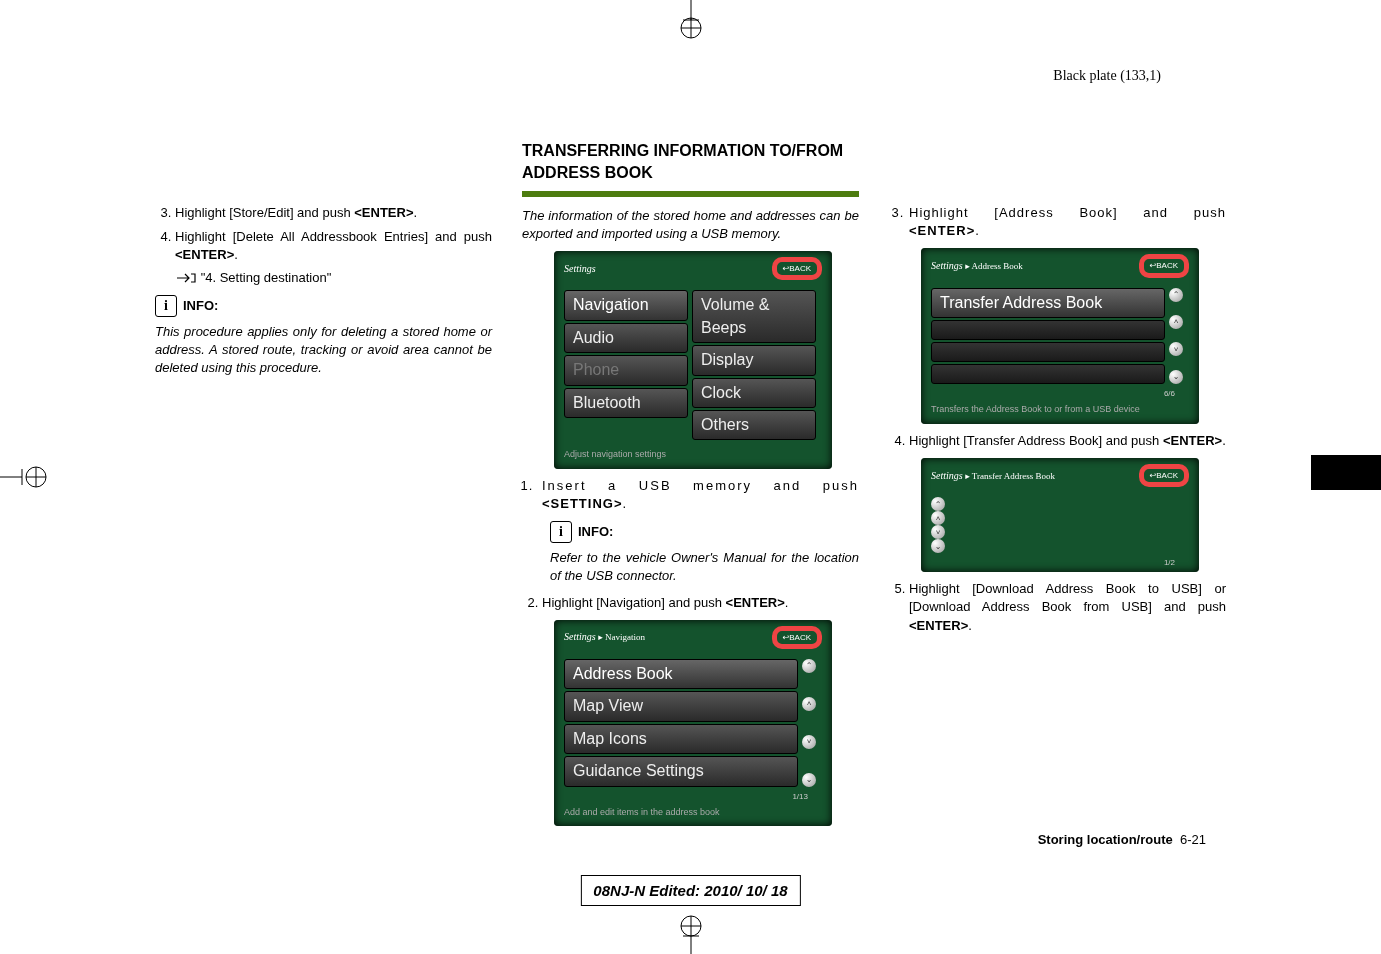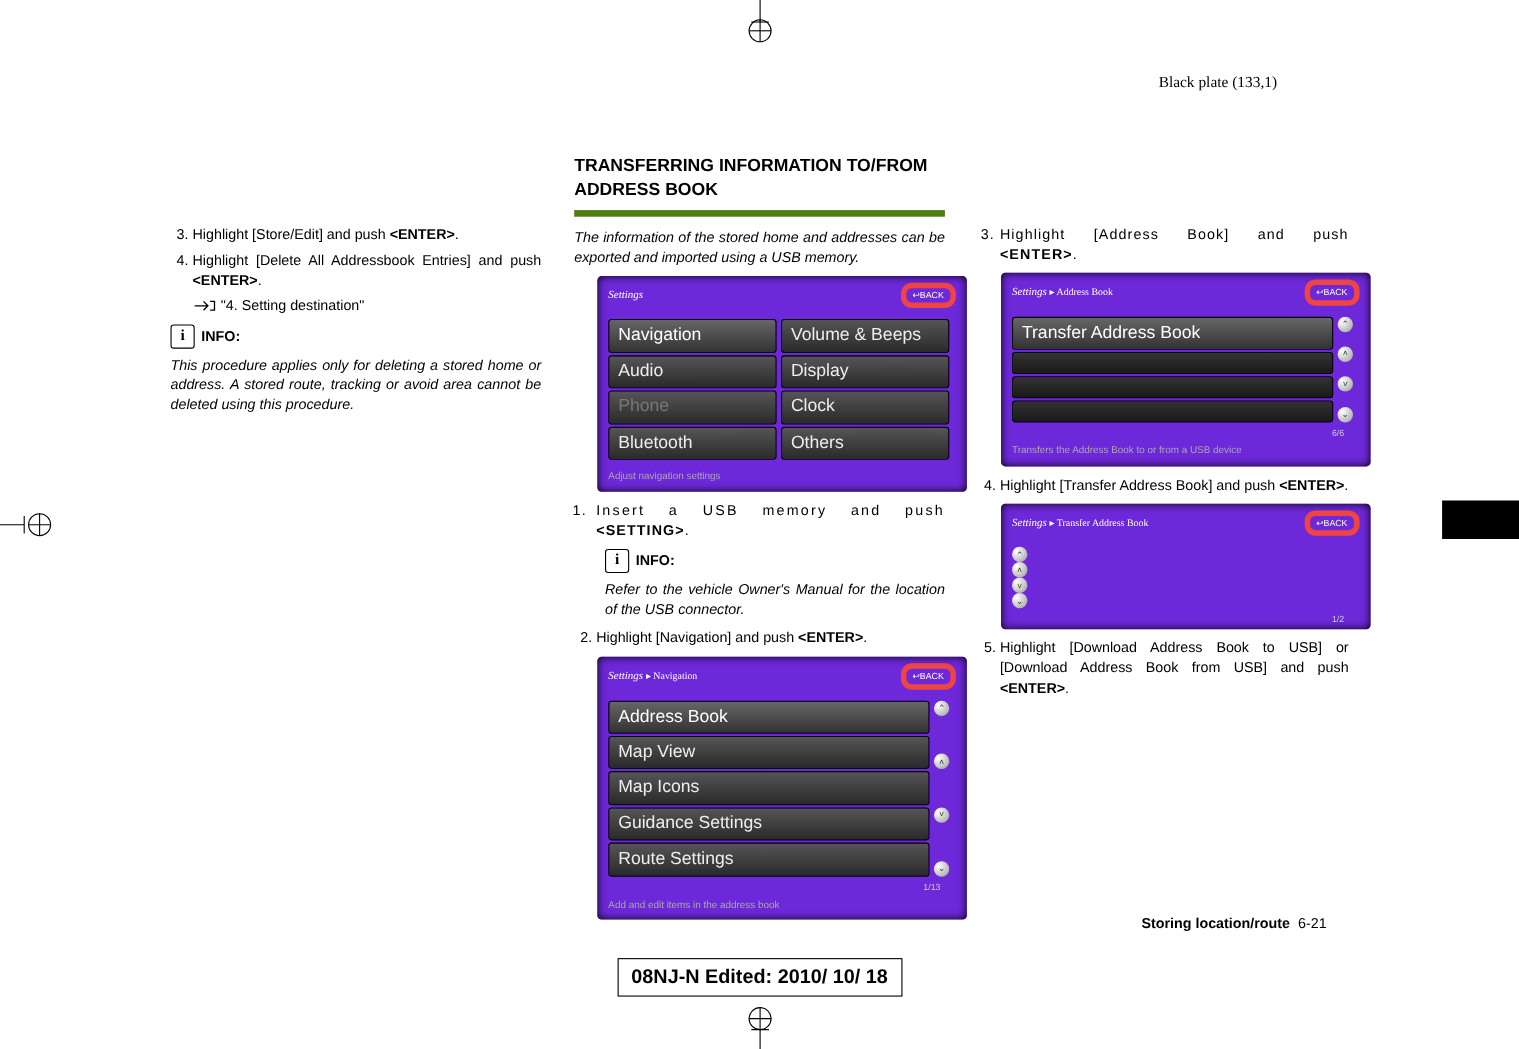--- a/index.html
+++ b/index.html
@@ -109,24 +109,24 @@
   .para {
     margin: 6px 0;
     text-align: justify;
     font-style: italic;
   }
   .indent {
     margin-left: 28px;
   }
   
   .shot {
-    background: #6d28d9;
+    background: #14532d;
     border-radius: 4px;
-    margin: 8px auto 8px 21px;
-    width: 336px;
+    margin: 8px auto 8px 32px;
+    width: 278px;
     color: #ddd;
     font-size: 10px;
     padding-bottom: 4px;
     box-shadow: inset 0 0 8px #000;
   }
   .shot-head {
     display: flex;
     justify-content: space-between;
     align-items: center;
     padding: 6px 10px;
@@ -209,21 +209,22 @@
     font-size: 13px;
   }
   .footer-box {
     position: absolute;
     bottom: 48px;
     left: 50%;
     transform: translateX(-50%);
     border: 1.5px solid #000;
     padding: 4px 12px;
     font-weight: bold;
-    font-size: 18px;
+    font-size: 15px;
+    font-style: italic;
   }
 </style>
 </head>
 <body>
 
 <svg class="print-mark-top" width="40" height="40">
   <line x1="20" y1="0" x2="20" y2="20" stroke="#000"></line>
   <line x1="12" y1="20" x2="28" y2="20" stroke="#000"></line>
   <circle cx="20" cy="28" r="10" stroke="#000" fill="none"></circle>
   <line x1="20" y1="18" x2="20" y2="38" stroke="#000"></line>
@@ -326,21 +327,20 @@
       <div class="shot-head">
         <span class="shot-title"><span>Settings</span> <span class="crumb">▸ Navigation</span></span>
         <span class="shot-back">↩BACK</span>
       </div>
       <div class="shot-grid">
         <div class="shot-list">
           <div class="shot-row sel">Address Book</div>
           <div class="shot-row">Map View</div>
           <div class="shot-row">Map Icons</div>
           <div class="shot-row">Guidance Settings</div>
-          <div class="shot-row">Route Settings</div>
         </div>
         <div class="shot-side">
           <span class="shot-dot">⌃</span>
           <span class="shot-dot">˄</span>
           <span class="shot-dot">˅</span>
           <span class="shot-dot">⌄</span>
         </div>
       </div>
       <div class="shot-page">1/13</div>
       <div class="shot-foot">Add and edit items in the address book</div>

